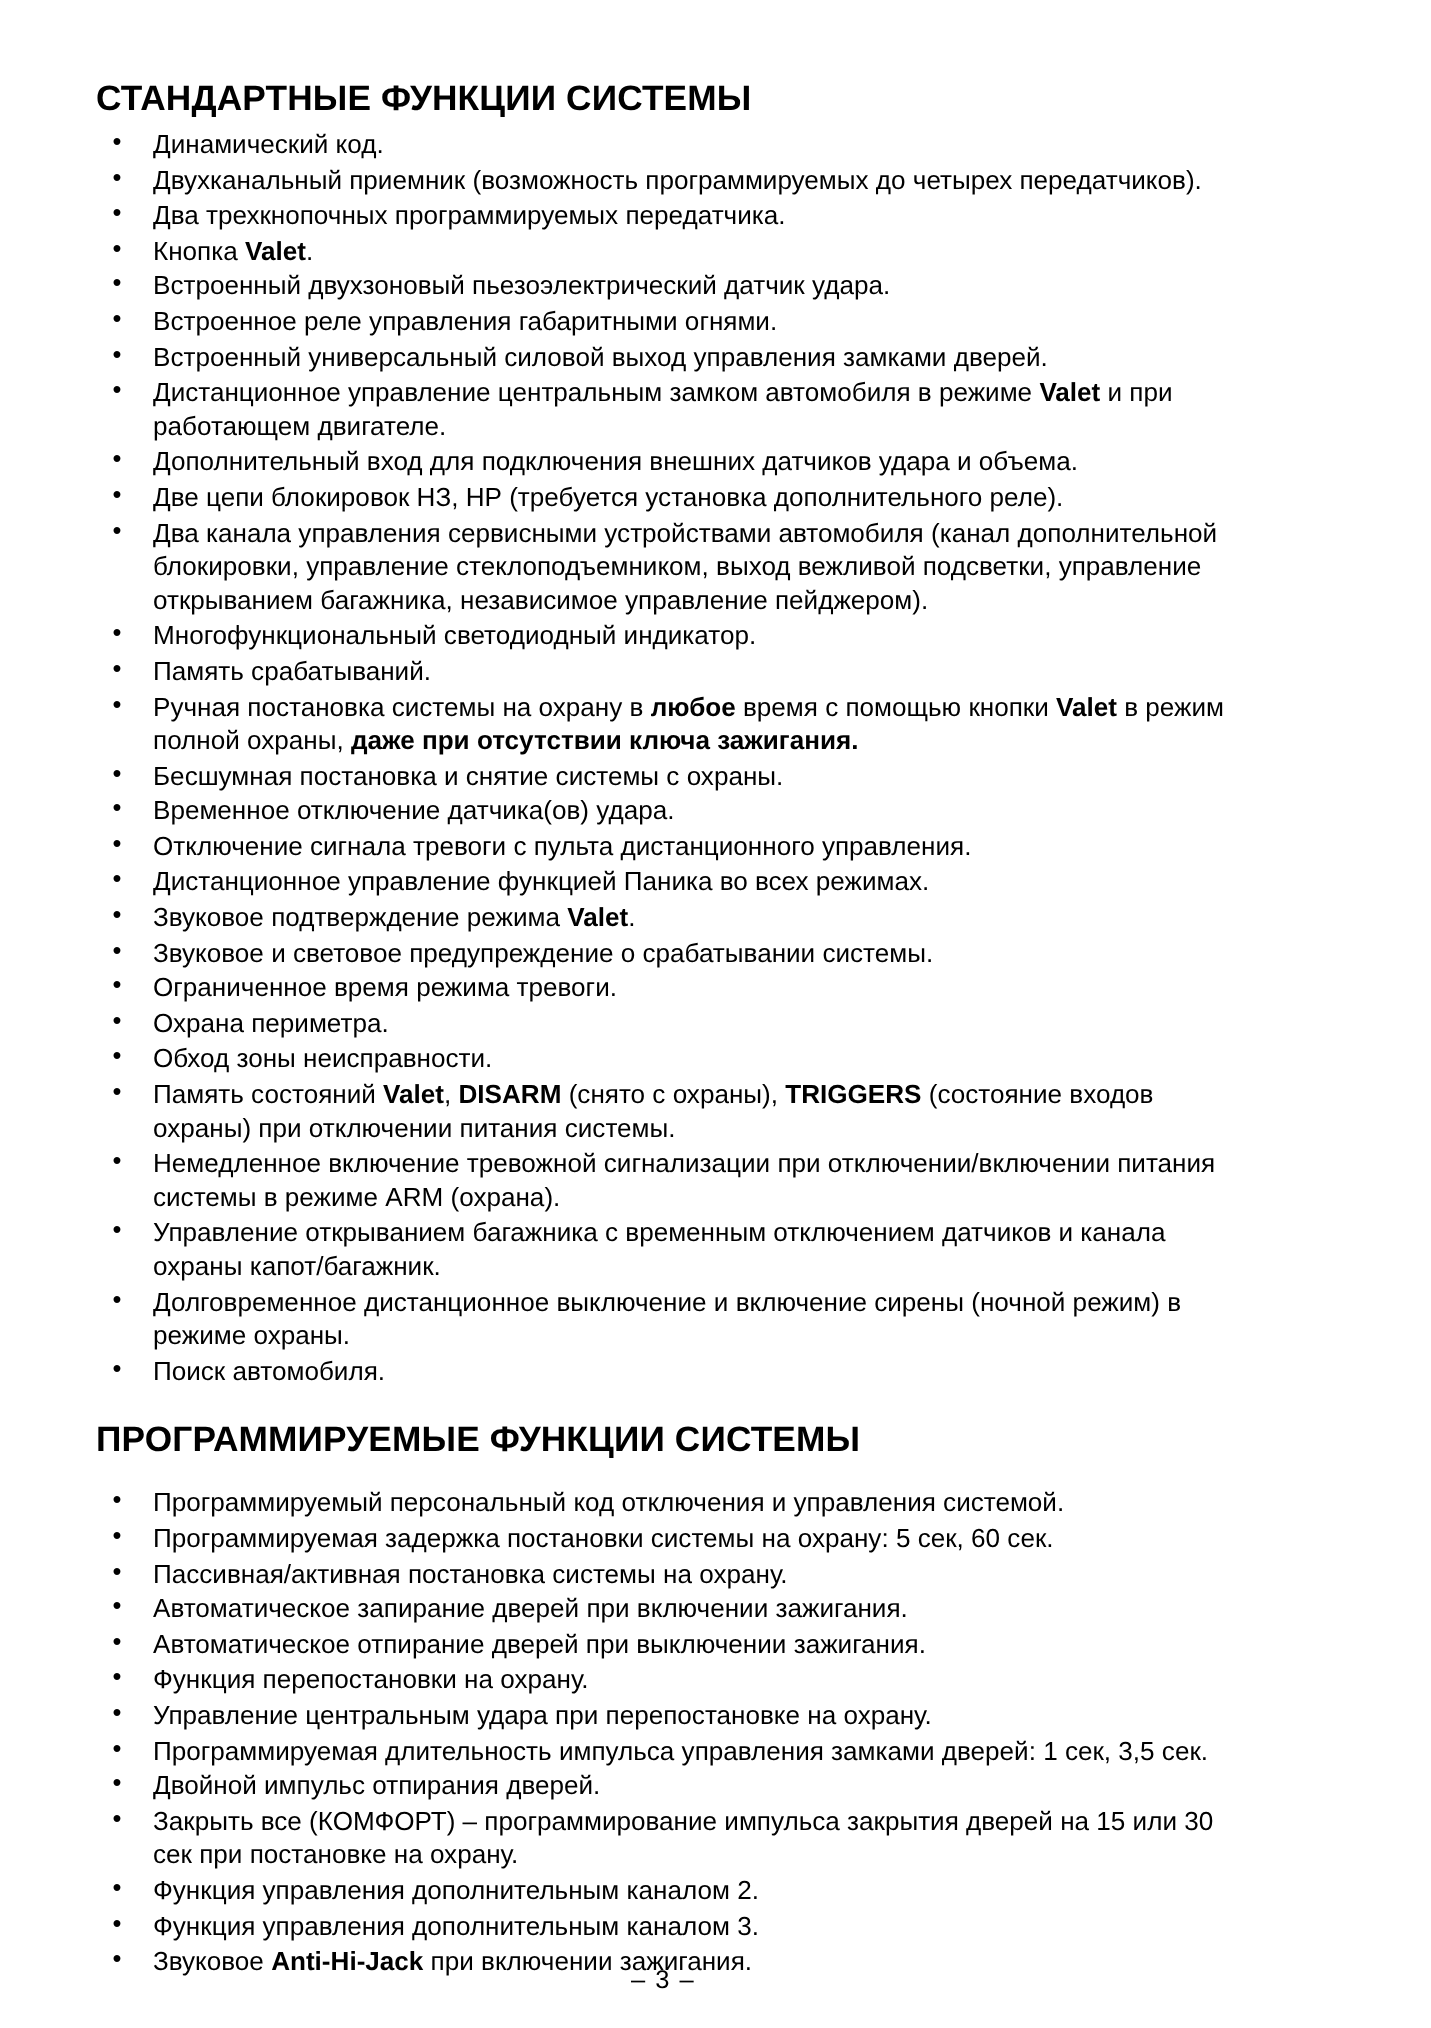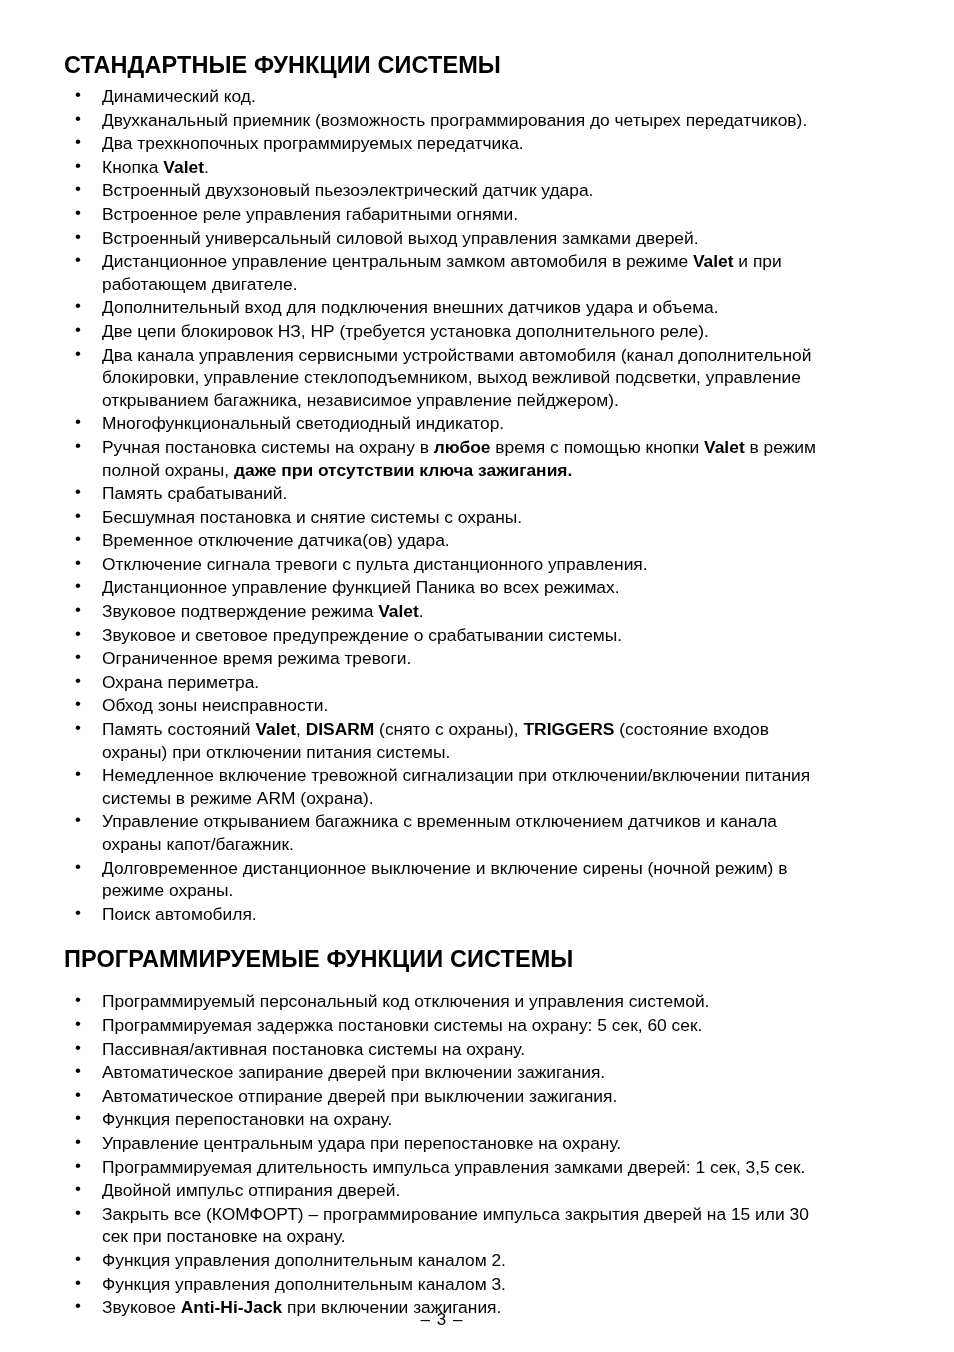--- a/index.html
+++ b/index.html
@@ -73,33 +73,33 @@
   }
 </style>
 </head>
 <body>
 
 <div class="page">
   <div id="sections-root">
       <div class="section-heading">СТАНДАРТНЫЕ ФУНКЦИИ СИСТЕМЫ</div>
       <ul class="bullets">
         <li><span>Динамический код.</span></li>
-        <li><span>Двухканальный приемник (возможность программирования до четырех передатчиков).</span></li>
+        <li><span>Двухканальный приемник (возможность программируемых до четырех передатчиков).</span></li>
         <li><span>Два трехкнопочных программируемых передатчика.</span></li>
         <li><span>Кнопка </span><span class="b">Valet</span><span>.</span></li>
         <li><span>Встроенный двухзоновый пьезоэлектрический датчик удара.</span></li>
         <li><span>Встроенное реле управления габаритными огнями.</span></li>
         <li><span>Встроенный универсальный силовой выход управления замками дверей.</span></li>
         <li><span>Дистанционное управление центральным замком автомобиля в режиме </span><span class="b">Valet</span><span> и при работающем двигателе.</span></li>
         <li><span>Дополнительный вход для подключения внешних датчиков удара и объема.</span></li>
         <li><span>Две цепи блокировок НЗ, НР (требуется установка дополнительного реле).</span></li>
         <li><span>Два канала управления сервисными устройствами автомобиля (канал дополнительной блокировки, управление стеклоподъемником, выход вежливой подсветки, управление открыванием багажника, независимое управление пейджером).</span></li>
         <li><span>Многофункциональный светодиодный индикатор.</span></li>
+        <li><span>Память срабатываний.</span></li>
         <li><span>Ручная постановка системы на охрану в </span><span class="b">любое</span><span> время с помощью кнопки </span><span class="b">Valet</span><span> в режим полной охраны, </span><span class="b">даже при отсутствии ключа зажигания.</span></li>
-        <li><span>Память срабатываний.</span></li>
         <li><span>Бесшумная постановка и снятие системы с охраны.</span></li>
         <li><span>Временное отключение датчика(ов) удара.</span></li>
         <li><span>Отключение сигнала тревоги с пульта дистанционного управления.</span></li>
         <li><span>Дистанционное управление функцией Паника во всех режимах.</span></li>
         <li><span>Звуковое подтверждение режима </span><span class="b">Valet</span><span>.</span></li>
         <li><span>Звуковое и световое предупреждение о срабатывании системы.</span></li>
         <li><span>Ограниченное время режима тревоги.</span></li>
         <li><span>Охрана периметра.</span></li>
         <li><span>Обход зоны неисправности.</span></li>
         <li><span>Память состояний </span><span class="b">Valet</span><span>, </span><span class="b">DISARM</span><span> (снято с охраны), </span><span class="b">TRIGGERS</span><span> (состояние входов охраны) при отключении питания системы.</span></li>

